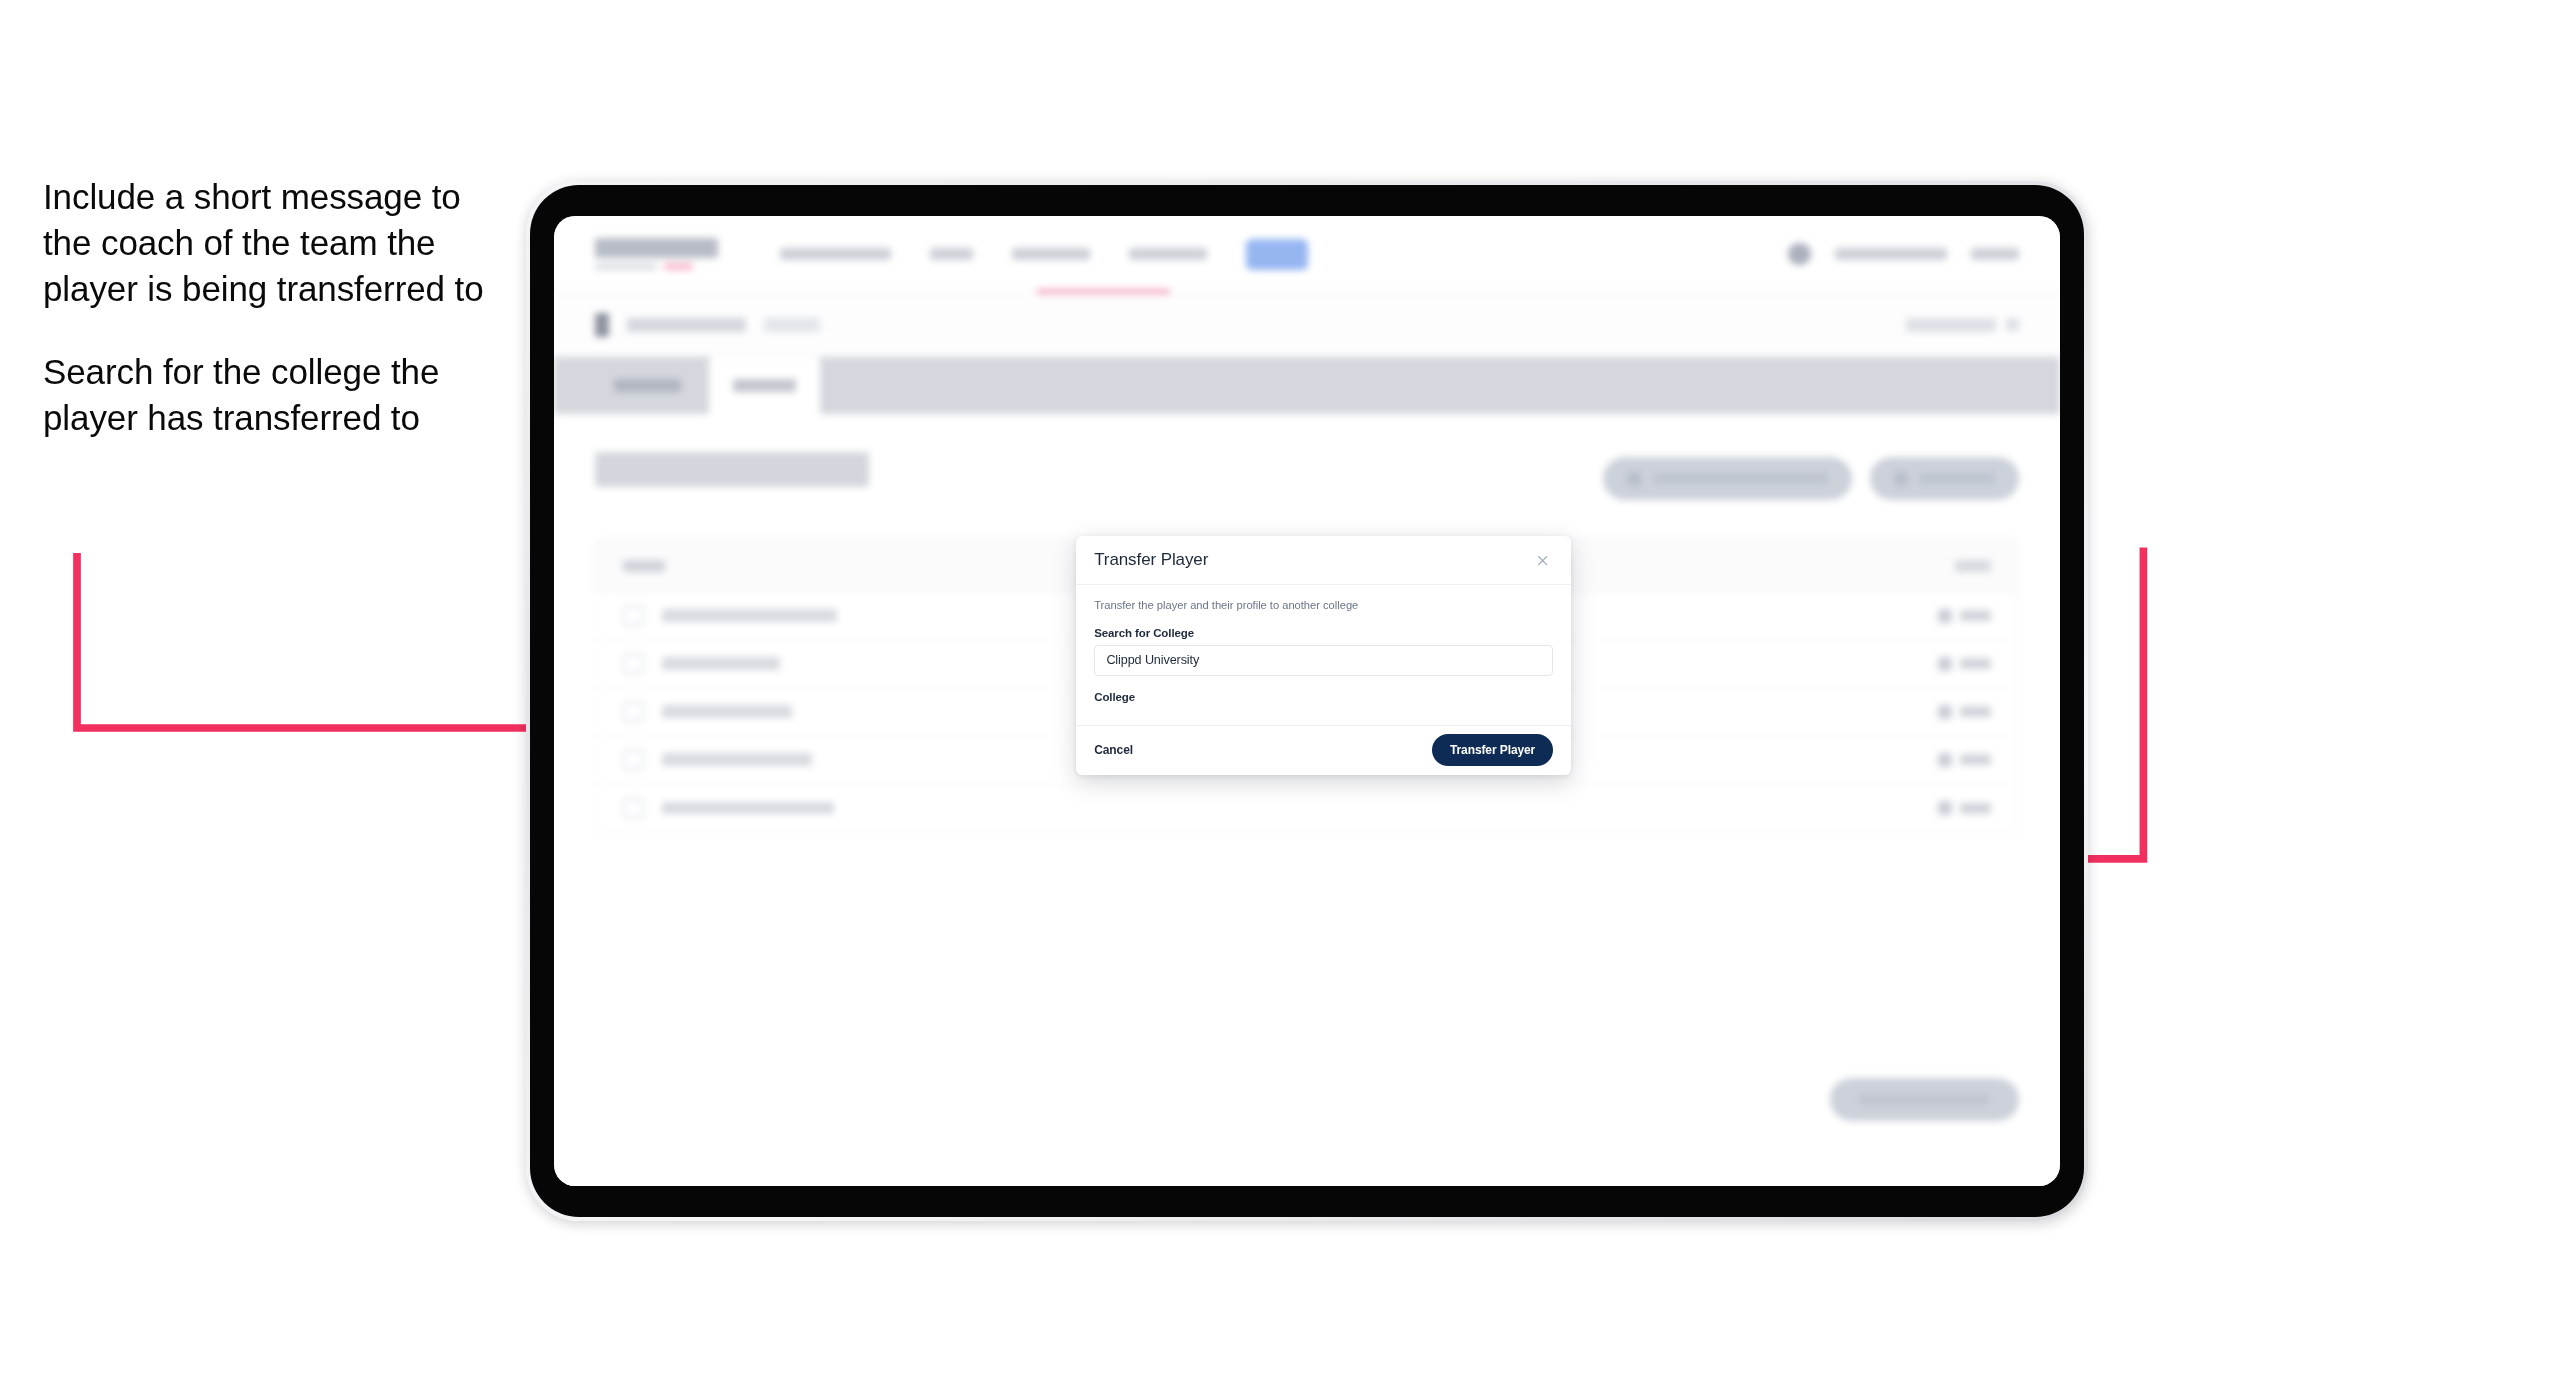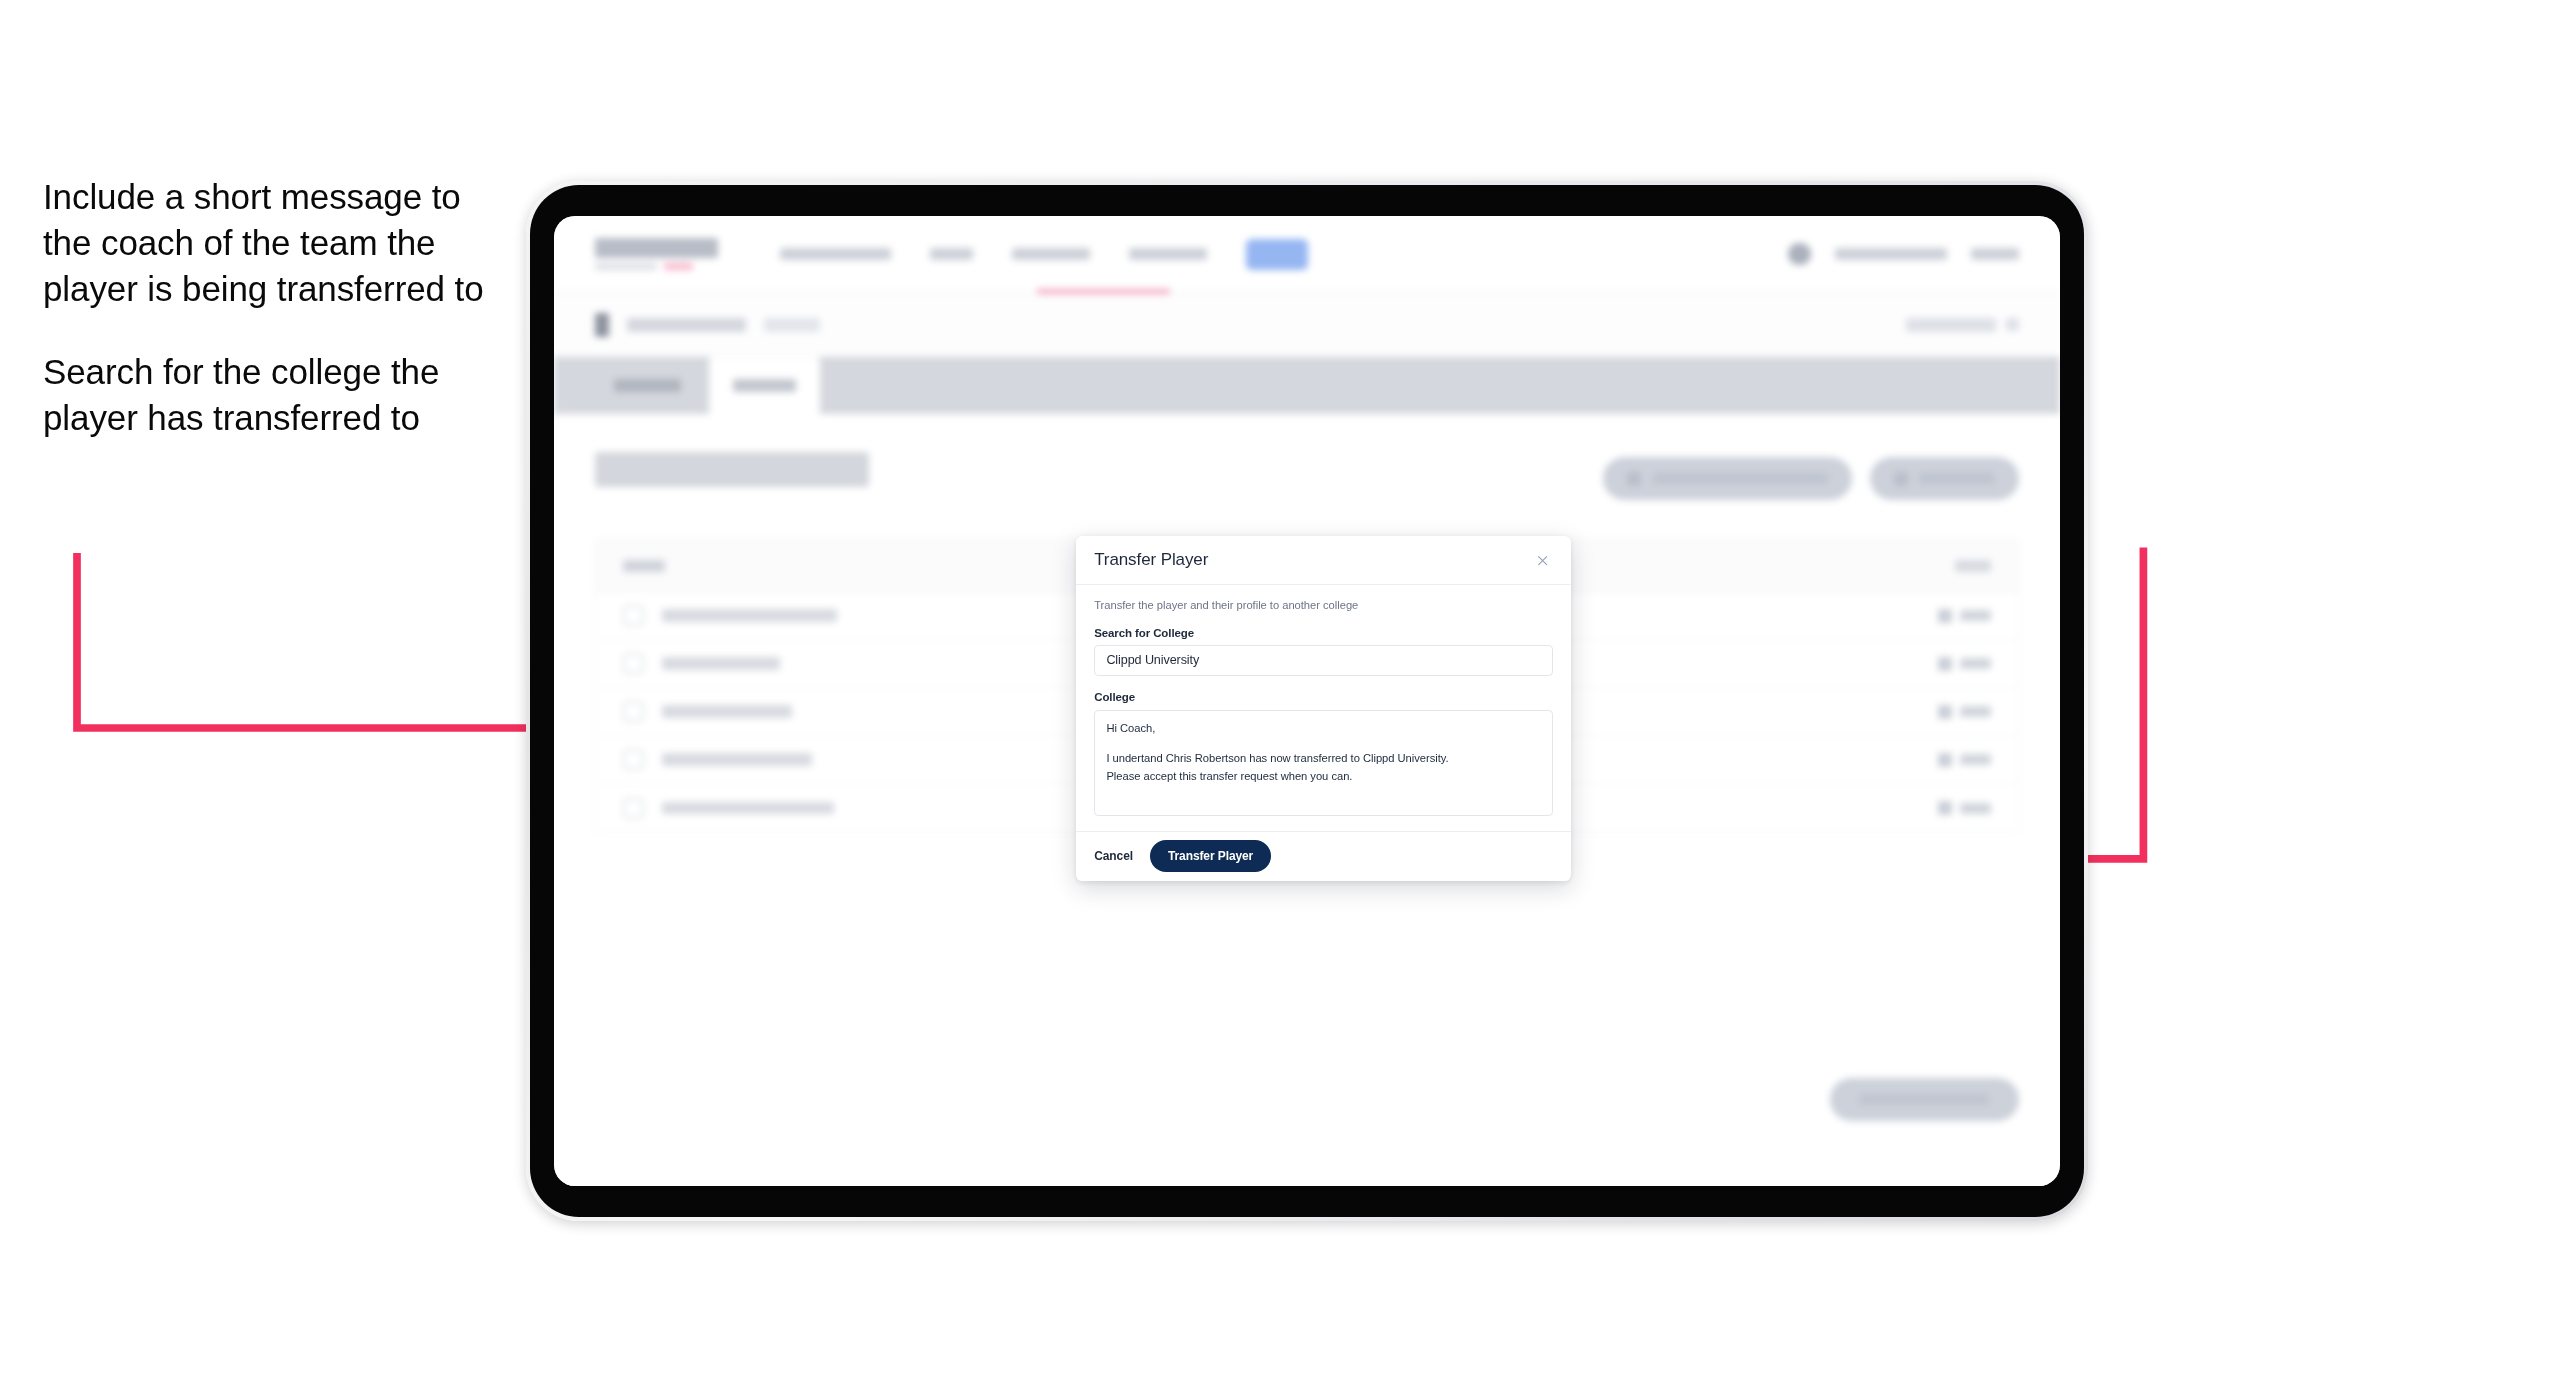--- a/index.html
+++ b/index.html
@@ -284,21 +284,21 @@
     line-height: 1.58;
     color: #1e293b;
     letter-spacing: -0.03px;
   }
   .ta-line { display: block; }
   .ta-blank { display: block; height: 12.6px; }
 
   .modal-footer {
     border-top: 0.7px solid #eceef1;
     height: 50px;
-    display: flex; align-items: center; justify-content: flex-start;
+    display: flex; align-items: center; justify-content: space-between;
     gap: 17px;
     padding: 16px 18px;
   }
   .btn-cancel {
     font-size: 12px;
     font-weight: 700;
     color: #1e293b;
     background: none; border: none;
     letter-spacing: -0.1px;
     cursor: pointer;
@@ -471,26 +471,20 @@
 
             <div class="modal-body">
               <div class="modal-desc">Transfer the player and their profile to another college</div>
 
               <div class="field-label">Search for College</div>
               <div class="text-input" placeholder="Search for College">Clippd University</div>
 
               <div class="field-gap"></div>
 
               <div class="field-label">College</div>
-              <div class="text-area" placeholder="Write a message">
-                <span class="ta-line">Hi Coach,</span>
-                <span class="ta-blank"></span>
-                <span class="ta-line">I undertand Chris Robertson has now transferred to Clippd University.</span>
-                <span class="ta-line">Please accept this transfer request when you can.</span>
-              </div>
             </div>
 
             <div class="modal-footer">
               <button class="btn-cancel">Cancel</button>
               <button class="btn-primary">Transfer Player</button>
             </div>
 
           </div>
         </div>
 

